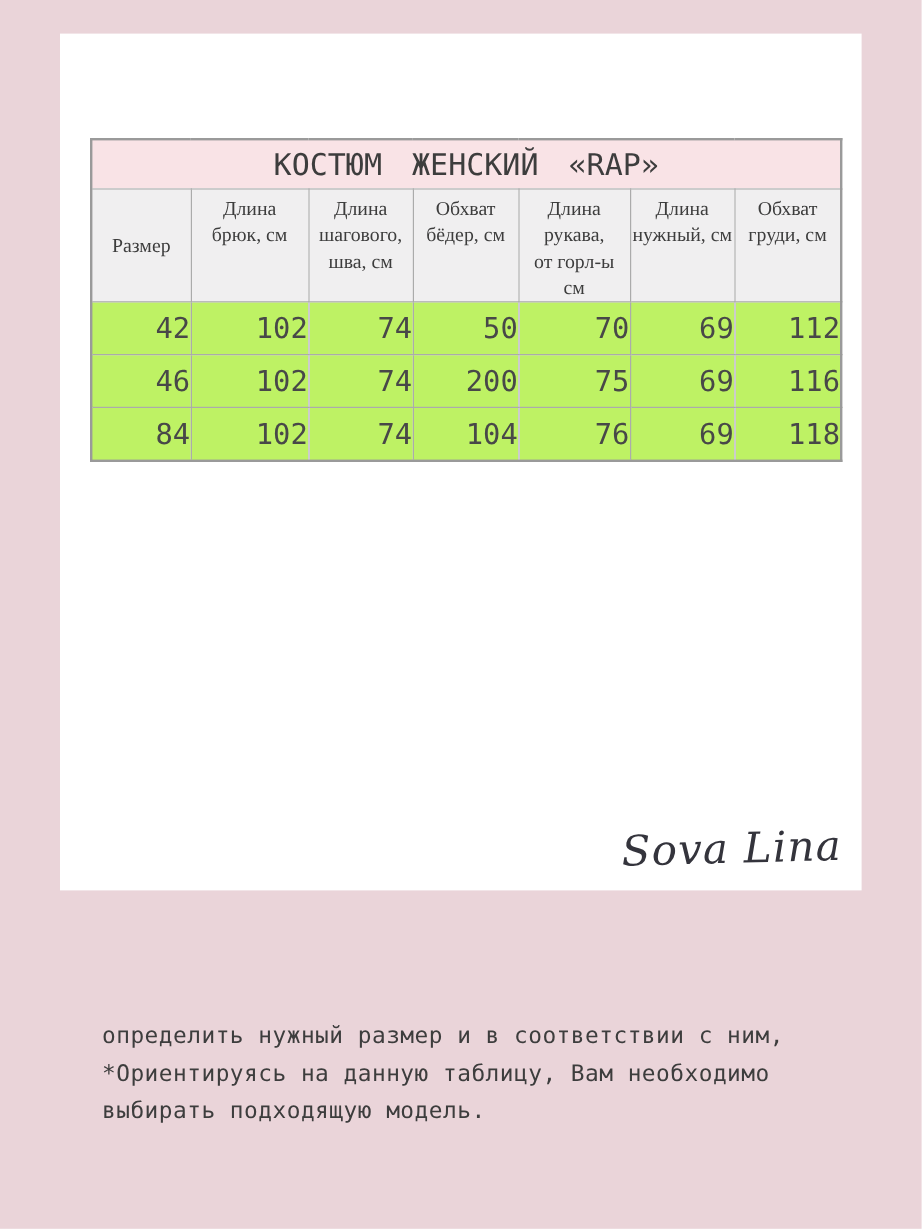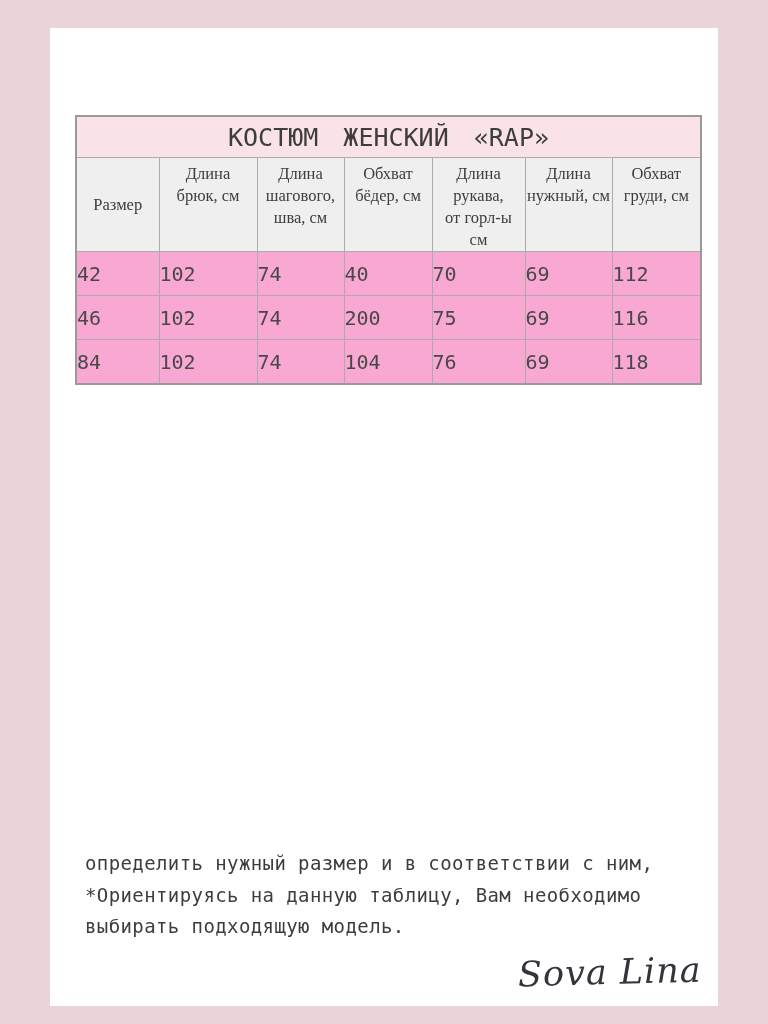--- a/index.html
+++ b/index.html
@@ -4,21 +4,21 @@
 <style>
   html, body { margin: 0; padding: 0; }
   body {
     width: 768px; height: 1024px; position: relative;
     background: #ead4d9;
     font-family: "DejaVu Sans Mono", monospace;
     overflow: hidden;
   }
   .sheet {
     position: absolute; left: 50px; top: 28px;
-    width: 668px; height: 978px;
+    width: 668px; height: 714px;
     background: #ffffff;
   }
   table.size-table {
     position: absolute; left: 25px; top: 87px;
     width: 625px;
     border-collapse: collapse;
     table-layout: fixed;
     color: #3d3d3d;
     border: 2px solid #9a9a9a;
   }
@@ -47,25 +47,25 @@
     padding-top: 5px;
     text-align: center;
     font-family: Liberation Serif, serif;
   }
   .head-row th.v-middle {
     vertical-align: middle;
     padding-top: 0;
   }
   .data-row td {
     height: 43px;
-    text-align: left;
+    text-align: right;
     vertical-align: middle;
-    font-size: 20px;
+    font-size: 24px;
     color: #484848;
-    background: #f9a8d4;
+    background: #bef264;
   }
   .note {
     position: absolute; left: 35px; top: 820px;
     font-size: 19px;
     line-height: 31.5px;
     color: #3d3d3d;
     letter-spacing: 0.4px;
     white-space: nowrap;
   }
   .signature {
@@ -126,21 +126,21 @@
         </th>
         <th>
           <div>Обхват</div>
           <div>груди, см</div>
         </th>
       </tr>
       <tr class="data-row">
         <td>42</td>
         <td>102</td>
         <td>74</td>
-        <td>40</td>
+        <td>50</td>
         <td>70</td>
         <td>69</td>
         <td>112</td>
       </tr>
       <tr class="data-row">
         <td>46</td>
         <td>102</td>
         <td>74</td>
         <td>200</td>
         <td>75</td>

